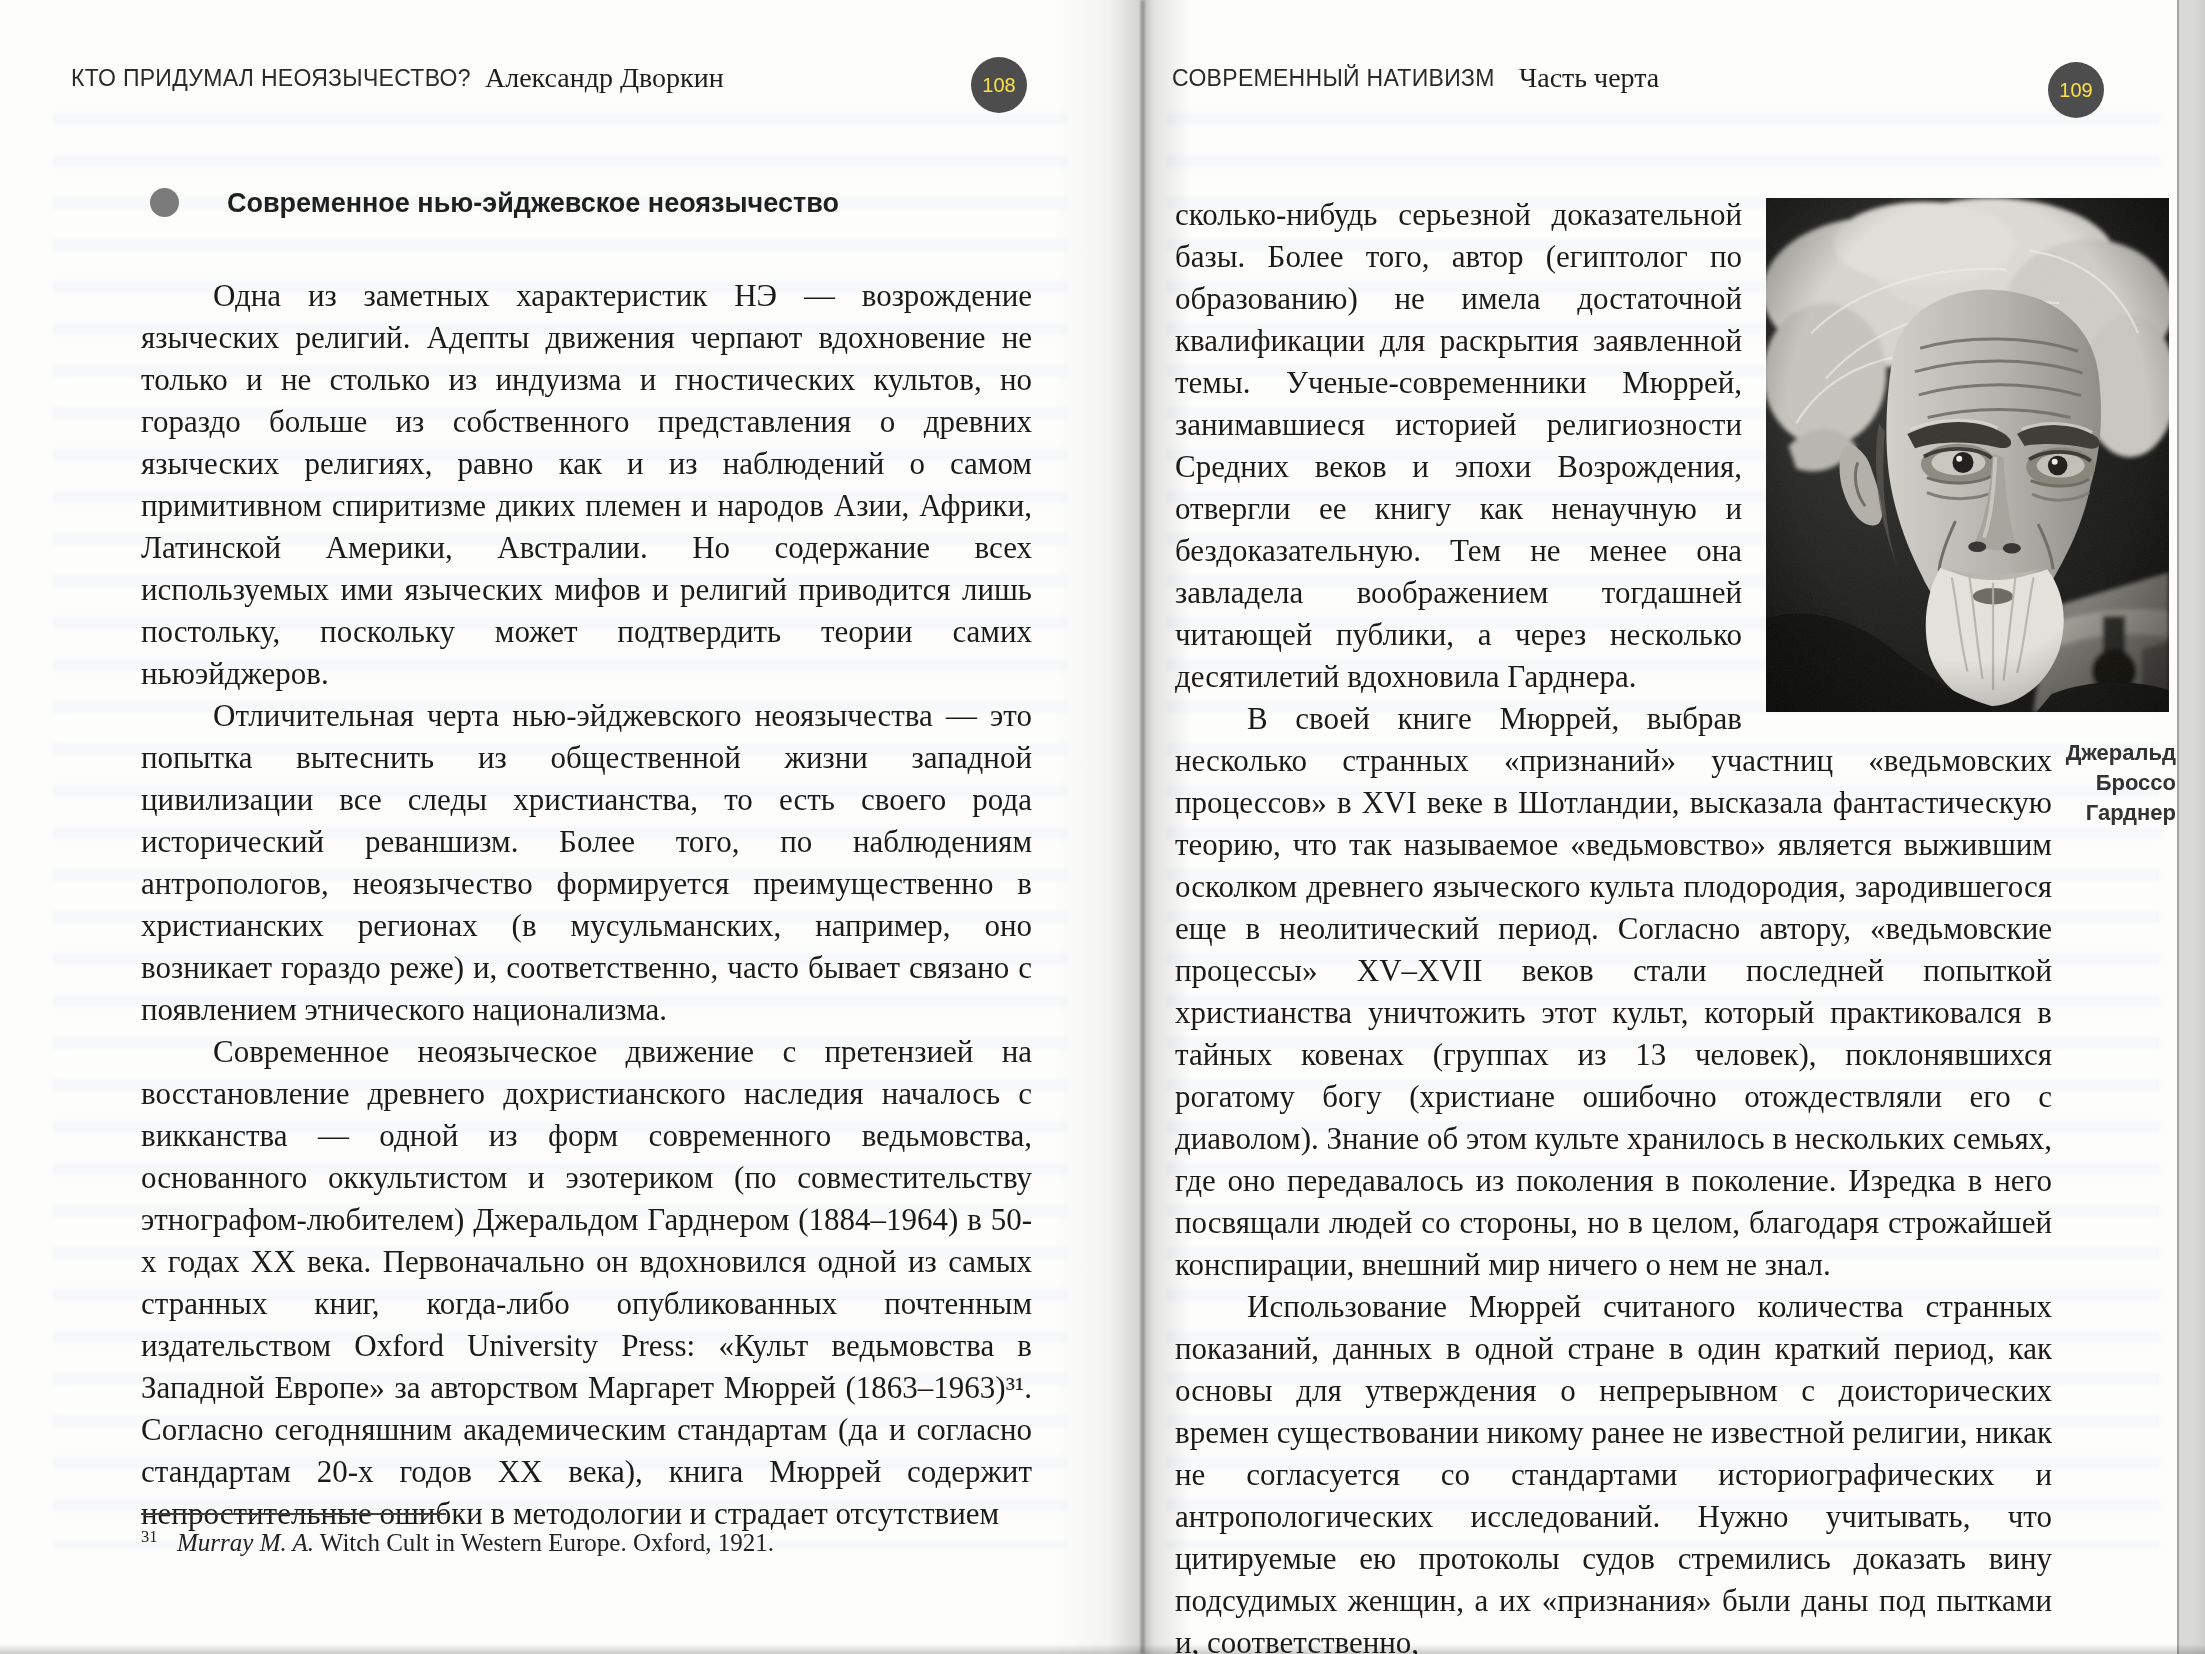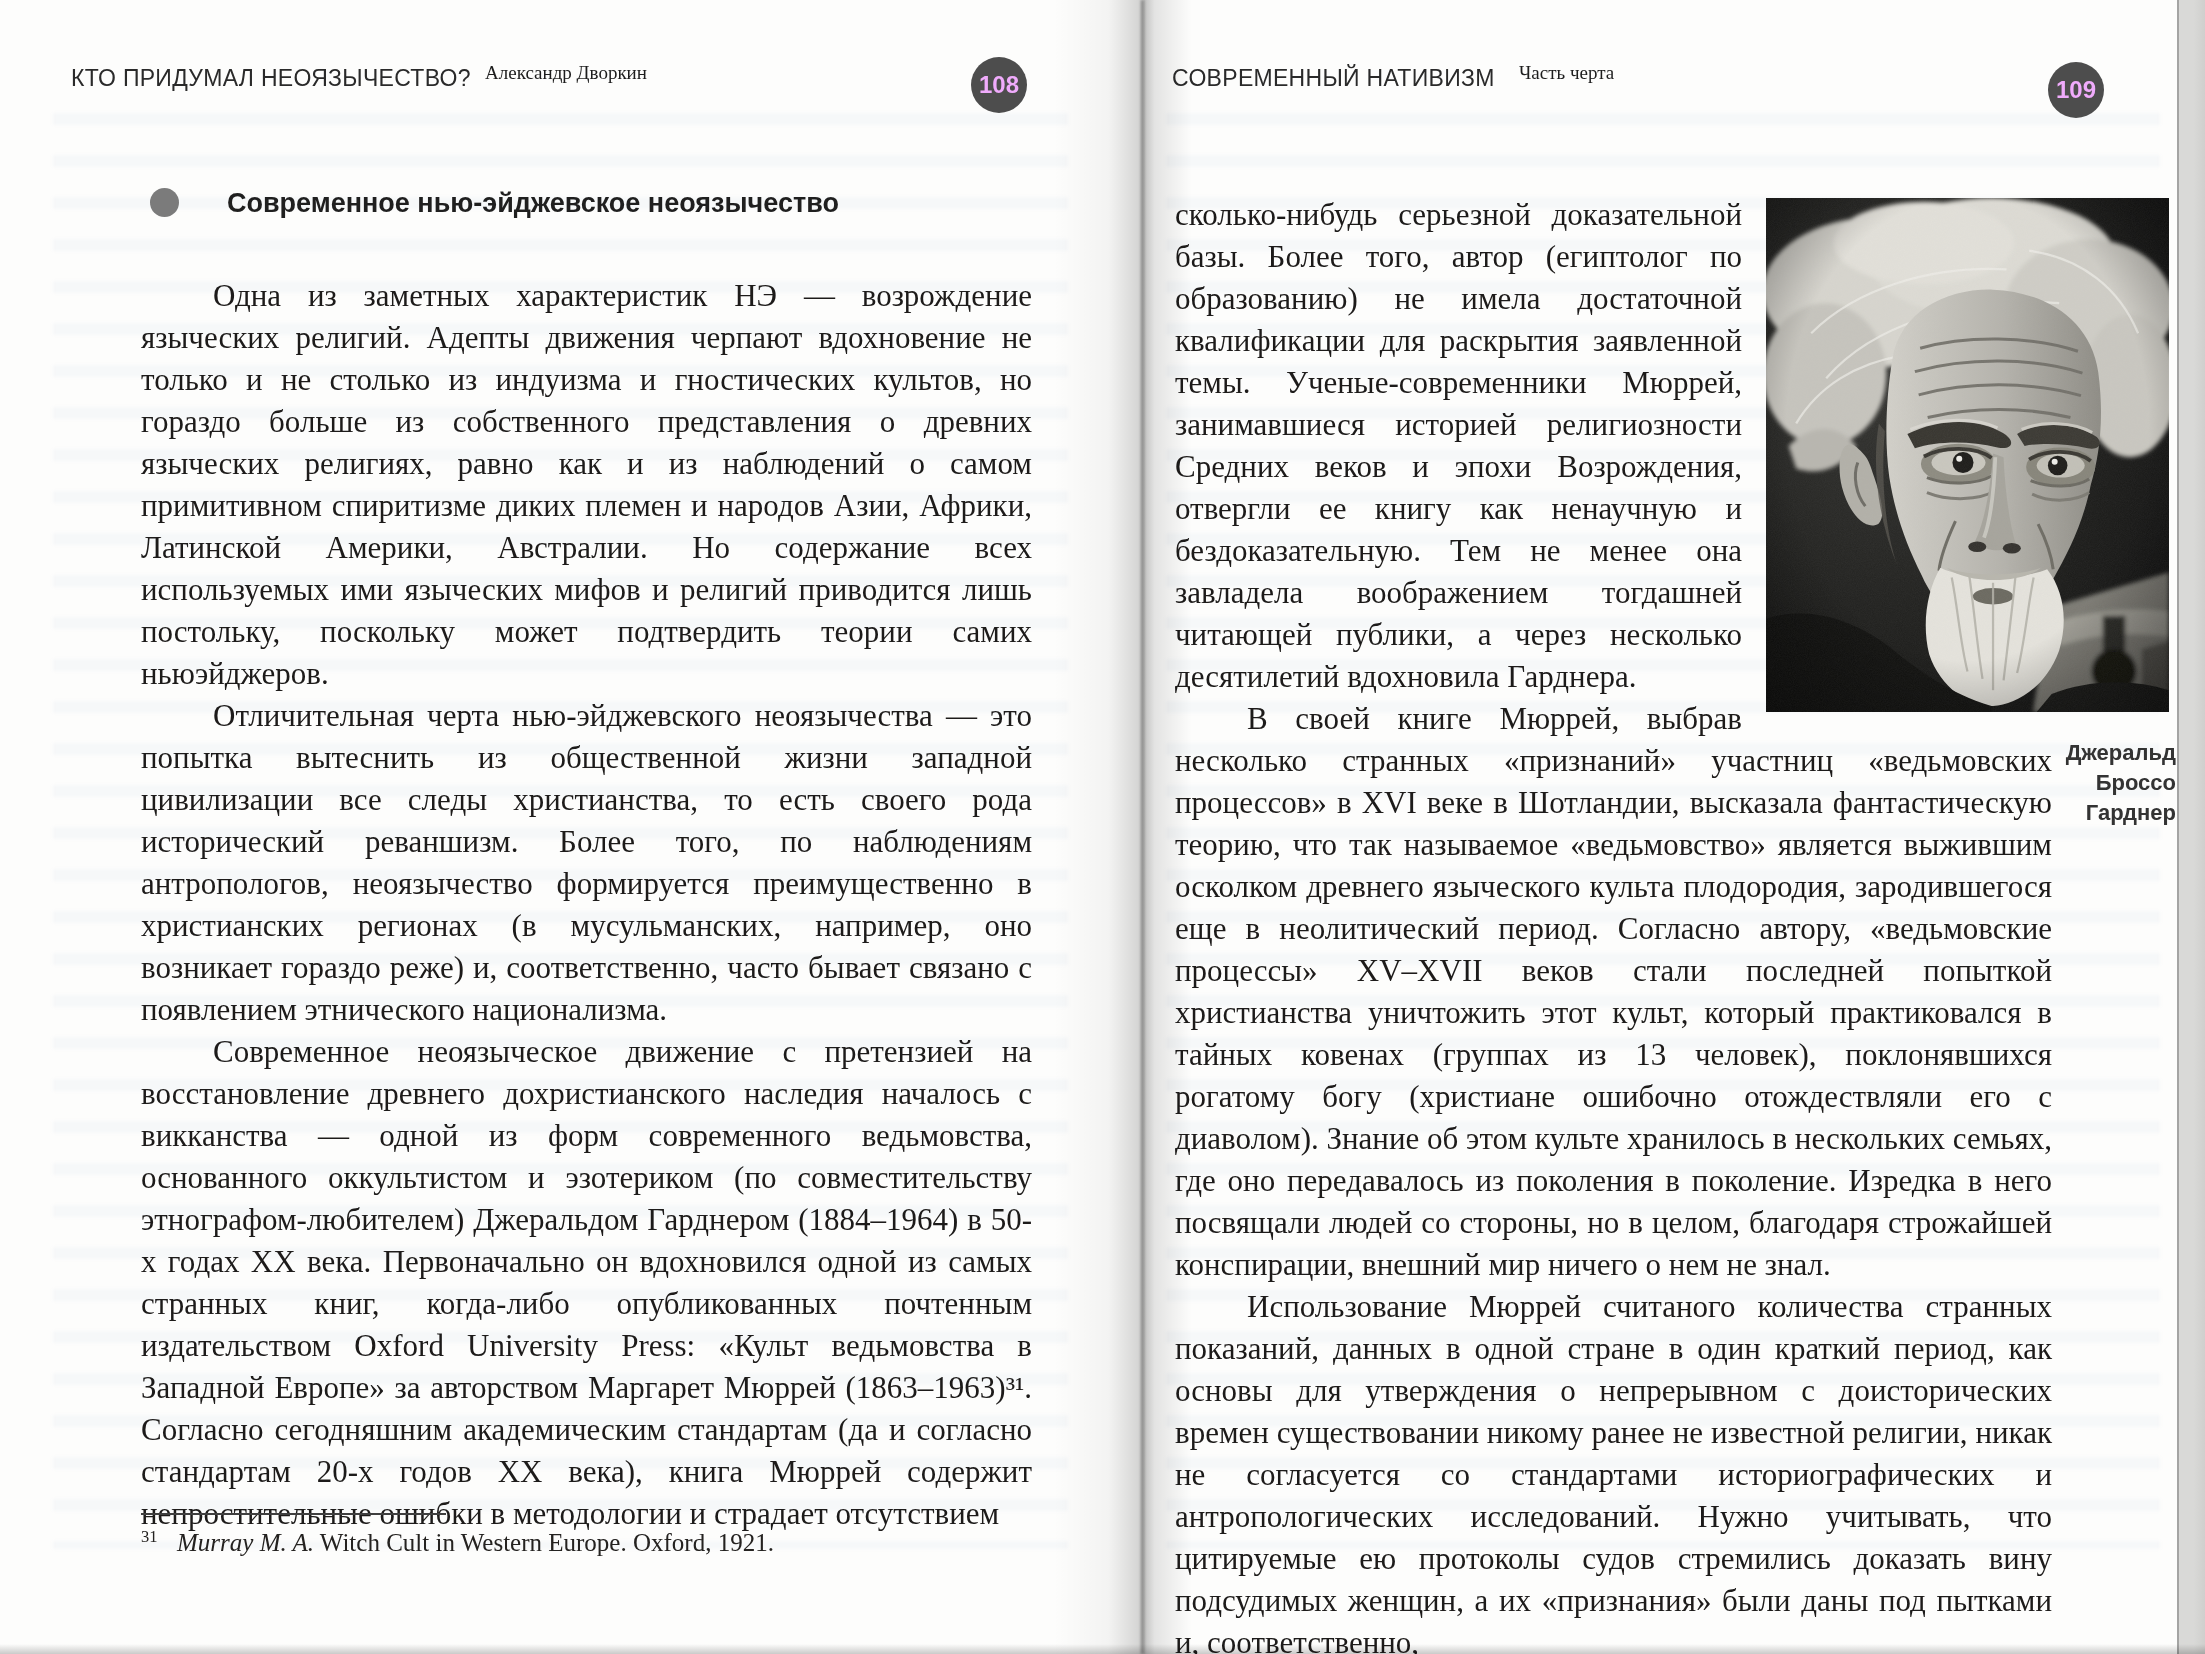--- a/index.html
+++ b/index.html
@@ -15,24 +15,24 @@
   .gutter{position:absolute;top:0;left:1053px;width:139px;height:1654px;pointer-events:none;
     background:linear-gradient(90deg, rgba(0,0,0,0) 0%, rgba(0,0,0,0.04) 40%, rgba(0,0,0,0.16) 62%, rgba(60,60,60,0.30) 66%, rgba(0,0,0,0.10) 73%, rgba(0,0,0,0) 100%);}
   .gutter-line{position:absolute;top:0;left:1141px;width:3px;height:1654px;background:rgba(45,45,45,0.45);filter:blur(1.5px);pointer-events:none;}
   .edge-right{position:absolute;top:0;left:2177px;width:28px;height:1654px;pointer-events:none;
     background:linear-gradient(90deg, rgba(30,30,30,0.40) 0 2.3px, #d9d9d7 2.3px 60%, #cfcfcd 100%);}
   .edge-bottom{position:absolute;left:0;bottom:0;width:2205px;height:10.5px;pointer-events:none;
     background:linear-gradient(0deg, rgba(0,0,0,0.20), rgba(0,0,0,0));}
 
   
   .running-title{position:absolute;font-family:"Liberation Sans","DejaVu Sans",sans-serif;font-weight:400;font-size:23px;letter-spacing:0.3px;color:#2a2a2a;white-space:nowrap;}
-  .header-secondary{position:absolute;font-size:19px;color:#1d1d1d;white-space:nowrap;}
-  .page-badge{position:absolute;width:56px;height:56px;border-radius:50%;background:#4d4d4d;color:#f0abfc;
+  .header-secondary{position:absolute;font-size:28px;color:#1d1d1d;white-space:nowrap;}
+  .page-badge{position:absolute;width:56px;height:56px;border-radius:50%;background:#4d4d4d;color:#fde047;
     display:flex;align-items:center;justify-content:center;
-    font-family:"Liberation Sans","DejaVu Sans",sans-serif;font-weight:700;font-size:24px;}
+    font-family:"Liberation Sans","DejaVu Sans",sans-serif;font-weight:400;font-size:20px;}
 
   
   .section-heading{position:absolute;left:150px;top:188px;display:flex;align-items:flex-start;}
   .bullet{width:29px;height:29px;border-radius:50%;background:#7b7b7b;flex:0 0 auto;}
   .section-heading-text{margin-left:48px;font-family:"Liberation Sans","DejaVu Sans",sans-serif;font-weight:700;font-size:27px;color:#1f1f1f;white-space:nowrap;}
 
   
   .body-text{position:absolute;font-size:31px;line-height:42px;text-align:justify;color:#1d1b1a;}
   .body-text p{margin:0;}
   .para{text-indent:72px;}

